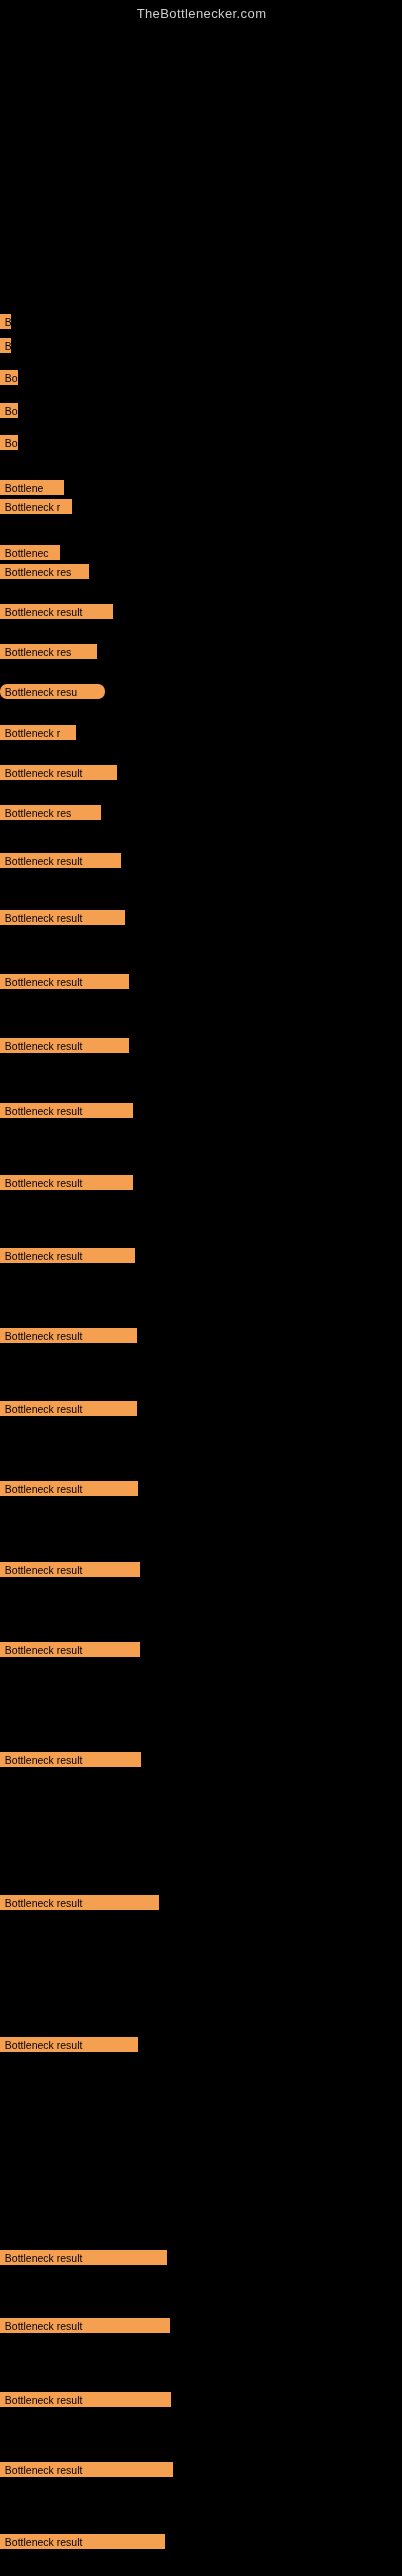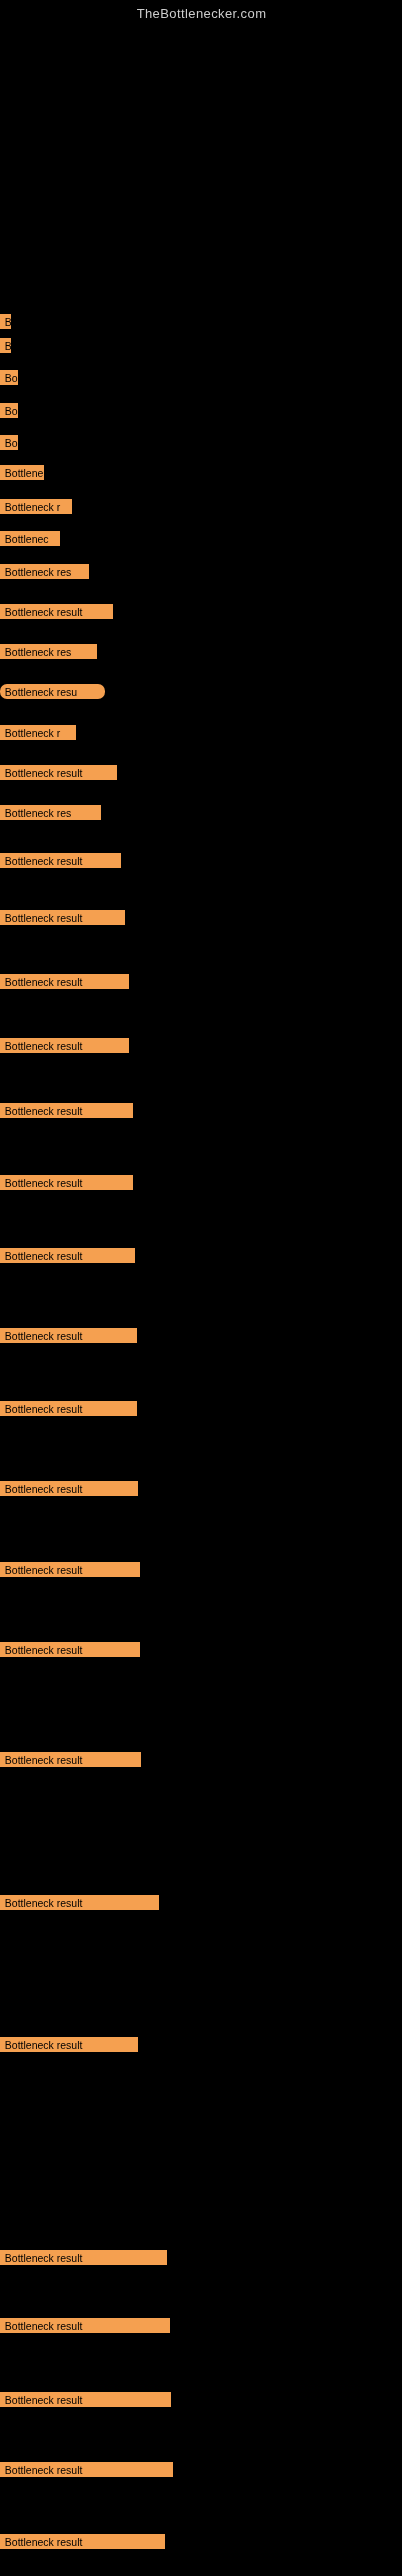--- a/index.html
+++ b/index.html
@@ -42,23 +42,23 @@
     <div class="bottleneck-item" style="top: 2250px; width: 167px;">Bottleneck result</div>
     <div class="bottleneck-item" style="top: 2318px; width: 170px;">Bottleneck result</div>
     <div class="bottleneck-item" style="top: 2392px; width: 171px;">Bottleneck result</div>
     <div class="bottleneck-item" style="top: 2462px; width: 173px;">Bottleneck result</div>
     <div class="bottleneck-item" style="top: 2534px; width: 165px;">Bottleneck result</div>
     <div class="bottleneck-item" style="top: 314px; width: 11.3px;">B</div>
     <div class="bottleneck-item" style="top: 338px; width: 11.3px;">B</div>
     <div class="bottleneck-item" style="top: 370px; width: 17.7px;">Bo</div>
     <div class="bottleneck-item" style="top: 403px; width: 17.7px;">Bo</div>
     <div class="bottleneck-item" style="top: 435px; width: 17.7px;">Bo</div>
-    <div class="bottleneck-item" style="top: 465px; width: 44px;">Bottlene</div>
+    <div class="bottleneck-item" style="top: 480px; width: 64px;">Bottlene</div>
     <div class="bottleneck-item" style="top: 499px; width: 72px;">Bottleneck r</div>
-    <div class="bottleneck-item" style="top: 531px; width: 60px;">Bottlenec</div>
+    <div class="bottleneck-item" style="top: 545px; width: 60px;">Bottlenec</div>
     <div class="bottleneck-item" style="top: 564px; width: 89px;">Bottleneck res</div>
     <div class="bottleneck-item" style="top: 604px; width: 113px;">Bottleneck result</div>
     <div class="bottleneck-item" style="top: 644px; width: 97px;">Bottleneck res</div>
     <div class="bottleneck-item" style="top: 684px; width: 105px; border-radius: 7px;">Bottleneck resu</div>
     <div class="bottleneck-item" style="top: 725px; width: 76px;">Bottleneck r</div>
     <div class="bottleneck-item" style="top: 765px; width: 117px;">Bottleneck result</div>
     <div class="bottleneck-item" style="top: 805px; width: 101px;">Bottleneck res</div>
     <div class="bottleneck-item" style="top: 853px; width: 121px;">Bottleneck result</div>
     <div class="bottleneck-item" style="top: 910px; width: 125px;">Bottleneck result</div>
     <div class="bottleneck-item" style="top: 974px; width: 129px;">Bottleneck result</div>

